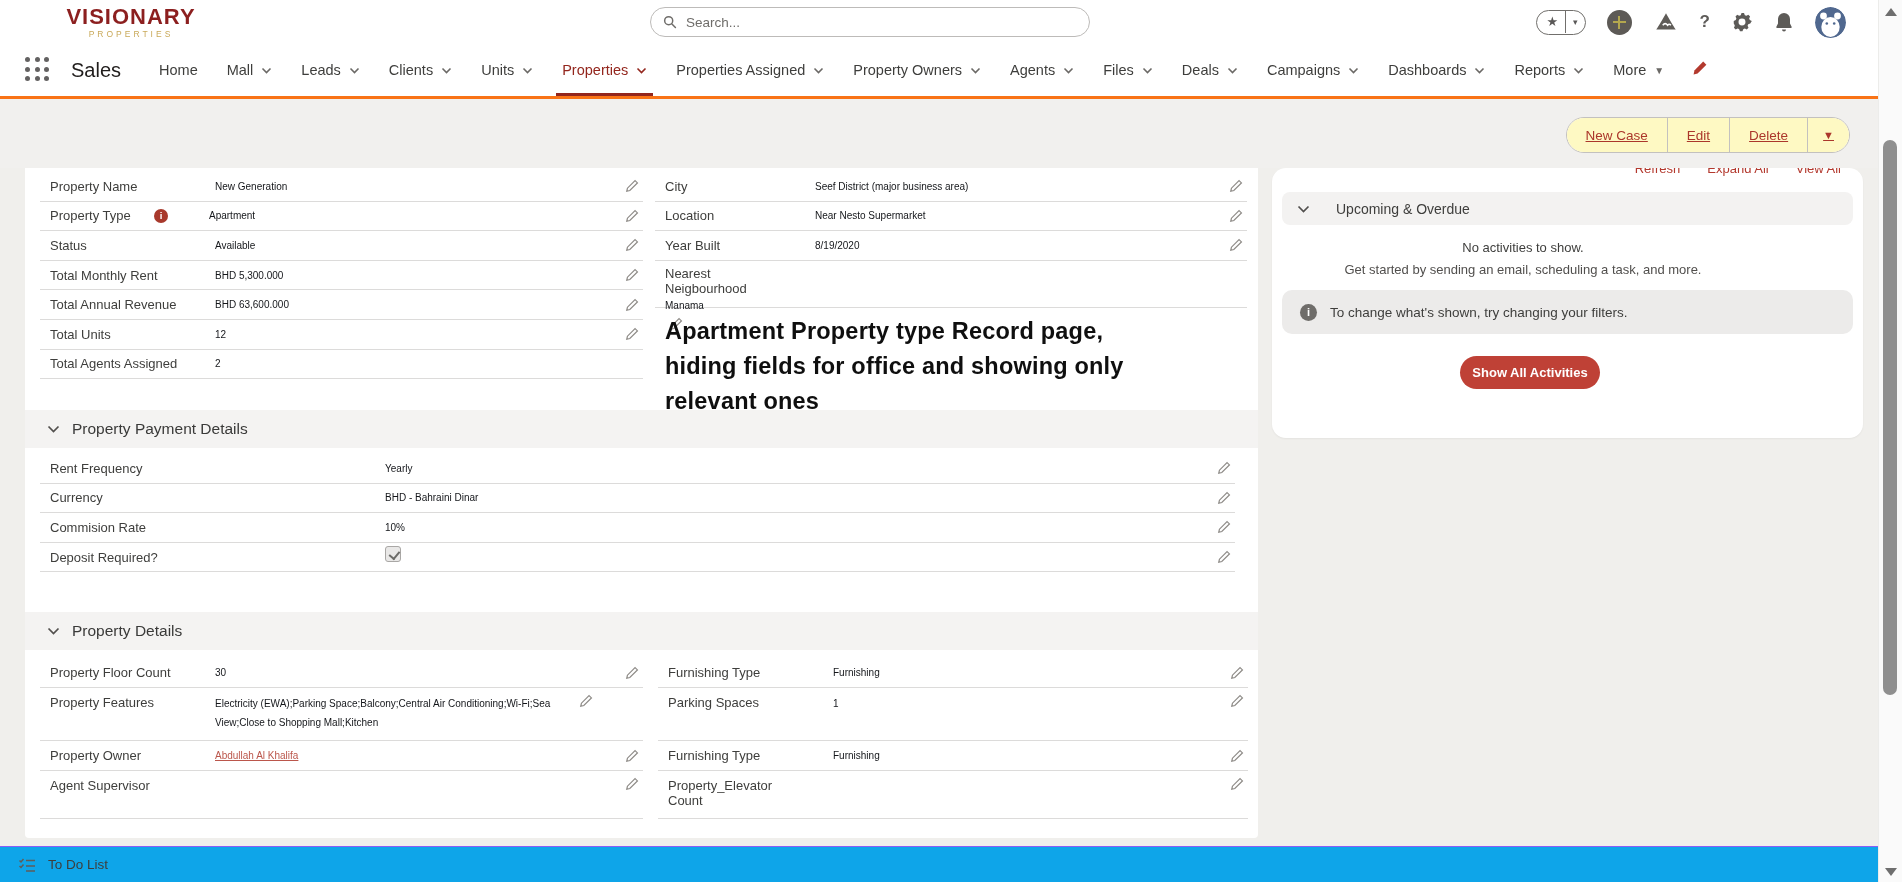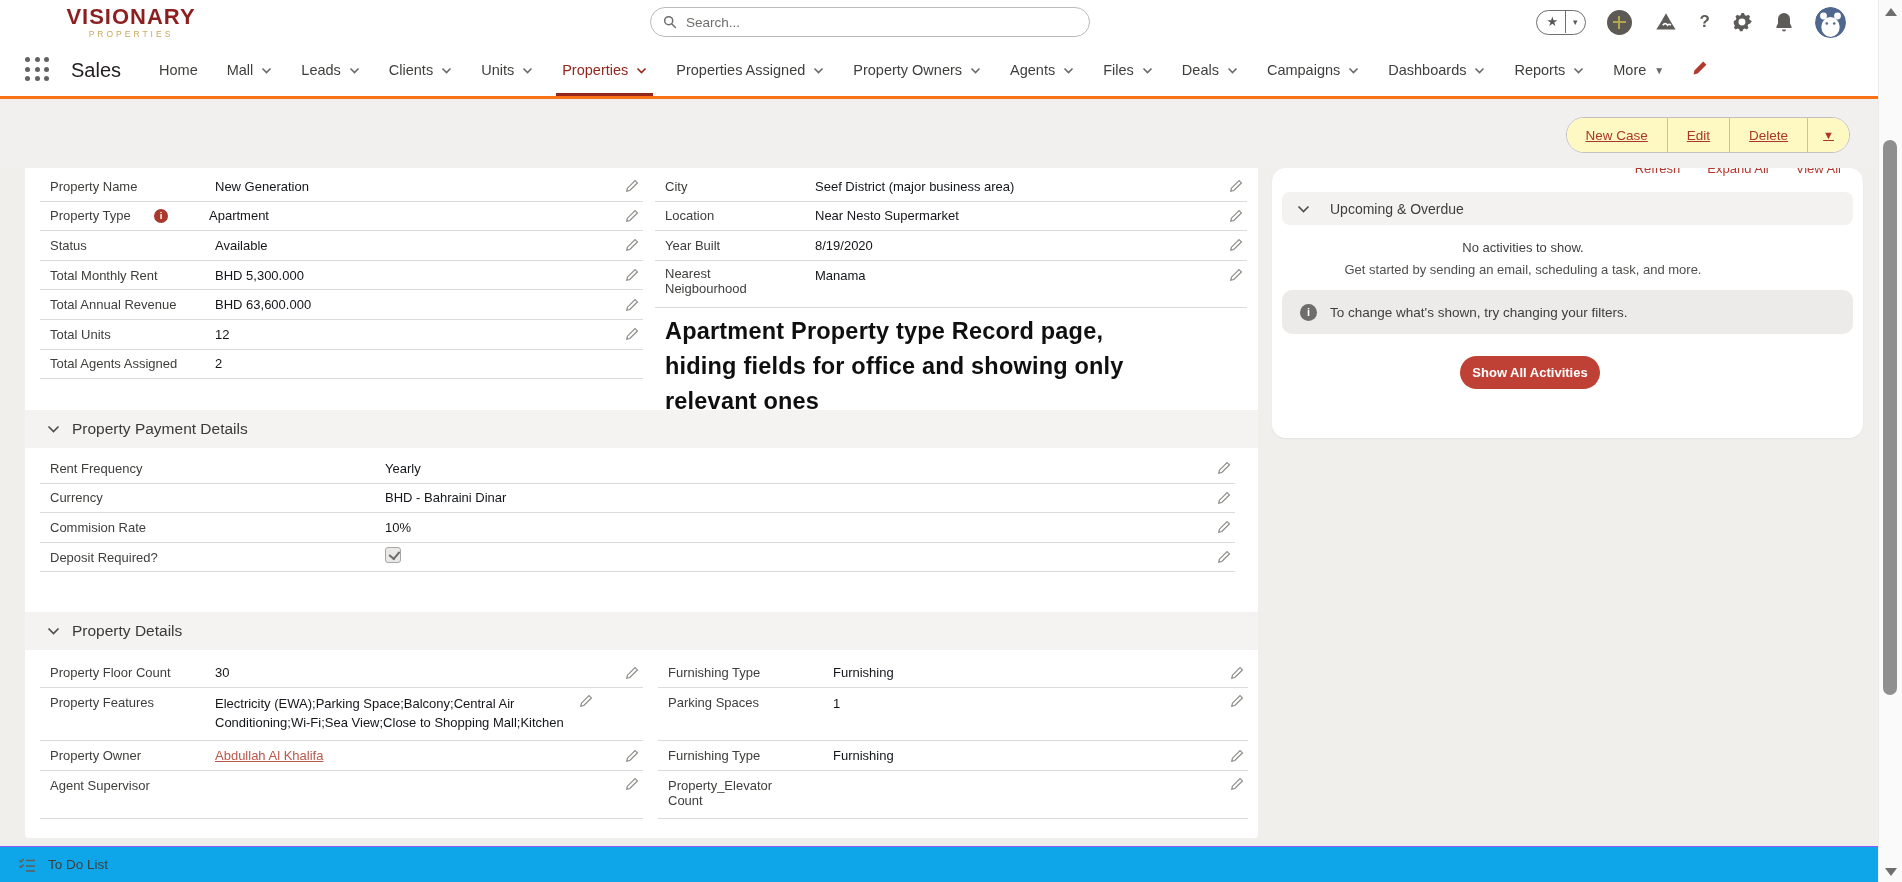--- a/index.html
+++ b/index.html
@@ -50,25 +50,25 @@
   .btn-group .btn { display:flex; align-items:center; padding:0 19px; font-size:13.5px; color:#ab372b; border-right:1px solid #c3c1bf; cursor:pointer; background:#fef9c3;text-decoration:underline; }
   .btn-group .btn.caret { border-right:none; padding:0 15px; font-size:11px; }
 
   
   .content { position:absolute; left:0; top:168px; width:1902px; height:678px; background:#f0efec; }
   .left-card { position:absolute; left:25px; top:0; width:1233px; height:670px; background:#fff; border-radius:0 0 4px 4px; }
   .col { position:absolute; }
   .colA { left:15px; top:4px; width:603px; }
   .colB { left:630px; top:4px; width:592px; }
   .frow { display:flex; align-items:center; height:29.6px; border-bottom:1px solid #dcdbda; padding-left:10px; }
-  .frow.tall { height:47px; align-items:flex-start; padding-top:5px; }
+  .frow.tall { height:47px; align-items:flex-start; padding-top:5px;flex-direction:column; }
   .flabel { width:165px; flex:none; font-size:13px; color:#3e3e3c; padding-right:14px; line-height:15px; }
   .colB .flabel { width:150px; }
   .flabel.narrow { padding-right:48px; }
-  .fvalue { flex:1; font-size:13px; color:#14161a; line-height:19px; padding-right:10px; }
+  .fvalue { flex:1; font-size:10px; color:#14161a; line-height:19px; padding-right:10px; }
   .fvalue a { color:#bb564b; text-decoration:underline; cursor:pointer; }
   .pencil { width:22px; flex:none; display:flex; justify-content:flex-end; padding-right:4px; cursor:pointer; }
   .frow.tall .pencil { margin-top:2px; }
   .info-dot { width:14px; height:14px; border-radius:50%; background:#a8392c; color:#fff; font-size:9.5px; font-weight:700; display:inline-flex; align-items:center; justify-content:center; margin-left:-6px; margin-right:6px; flex:none; cursor:pointer; font-style:normal; }
 
   .annotation { position:absolute; left:640px; top:146px; width:462px; font-size:23.5px; font-weight:700; color:#0f0f0f; line-height:35px; letter-spacing:.2px; }
 
   .sec-band { position:absolute; left:0; width:1233px; height:38px; background:#f4f3f2; display:flex; align-items:center; padding-left:22px; gap:12px; cursor:pointer; }
   .sec-band.payment { top:242px; }
   .sec-band.details { top:444px; }
@@ -82,21 +82,21 @@
   .details-grid { position:absolute; left:15px; top:490px; width:1208px; display:grid; grid-template-columns:603px 590px; column-gap:15px; }
   .dcell { display:flex; align-items:center; border-bottom:1px solid #dcdbda; padding-left:10px; min-height:30px; }
   .dcell.top { align-items:flex-start; padding-top:6px; padding-bottom:8px; }
   .dcell .flabel { padding-top:0; }
   .dcell.top .flabel { padding-top:1px; }
 
   
   .right-card { position:absolute; left:1272px; top:0; width:591px; height:270px; background:#fff; border-radius:14px; overflow:hidden; box-shadow:0 1px 2px rgba(0,0,0,.05); }
   .act-links { position:absolute; top:-7px; right:22px; display:flex; gap:27px; }
   .act-links span { font-size:13px; color:#b3392e; cursor:pointer; }
-  .upc-band { position:absolute; left:10px; right:10px; top:24px; height:33px; background:#f3f2f1; border-radius:8px; display:flex; align-items:center; gap:20px; padding-left:15px; cursor:pointer; }
+  .upc-band { position:absolute; left:10px; right:10px; top:24px; height:33px; background:#f3f2f1; border-radius:8px; display:flex; align-items:center; gap:26px; padding-left:15px; cursor:pointer; }
   .upc-band .sec-title { font-size:14px; color:#3e3e3c; }
   .empty-block { position:absolute; left:0; top:72px; width:502px; text-align:center; }
   .empty-line1 { font-size:13px; color:#3e3e3c; margin-bottom:7px; }
   .empty-line2 { font-size:13px; color:#514f4d; }
   .filter-banner { position:absolute; left:10px; right:10px; top:122px; height:44px; background:#ecebea; border-radius:10px; display:flex; align-items:center; gap:13px; padding-left:18px; }
   .filter-banner .i-dot { width:17px; height:17px; border-radius:50%; background:#6f6d6a; color:#fff; font-size:11px; font-weight:700; display:flex; align-items:center; justify-content:center; flex:none; font-style:normal; }
   .filter-banner .txt { font-size:13.5px; color:#3e3e3c; }
   .show-all-btn { position:absolute; left:188px; top:188px; width:140px; height:33px; border-radius:17px; background:#bf4136; color:#fff; font-size:13px; font-weight:700; display:flex; align-items:center; justify-content:center; cursor:pointer; border:none; font-family:inherit; }
 
   

